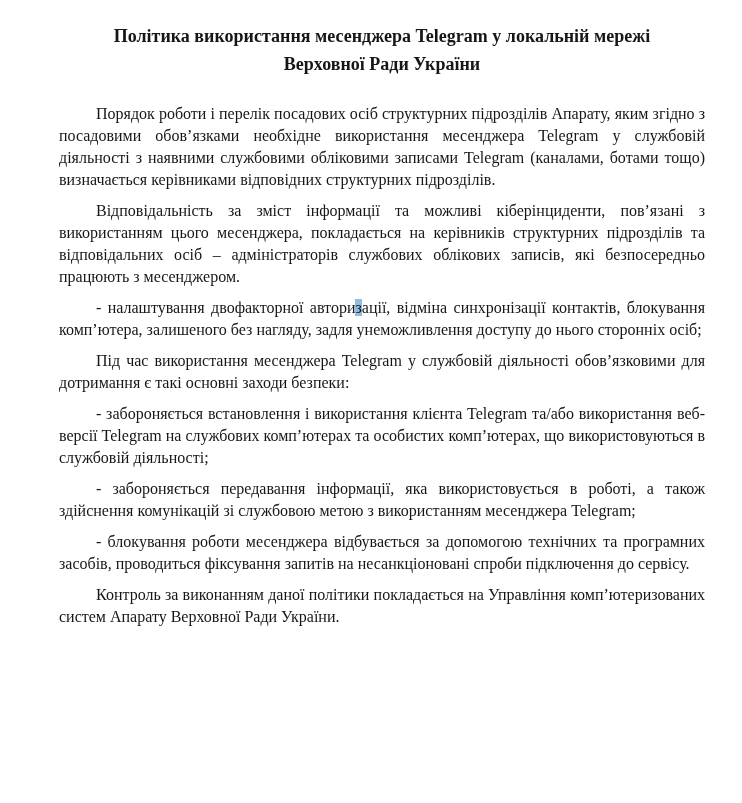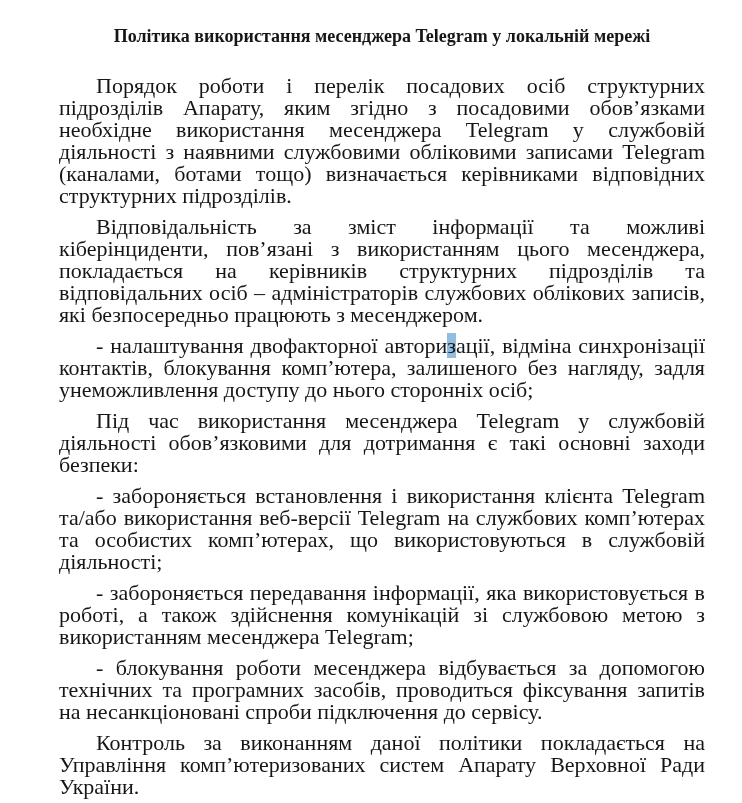--- a/index.html
+++ b/index.html
@@ -28,38 +28,39 @@
     line-height: 28px;
     margin: 0 0 25px 0;
   }
   .doc-title .t-line {
     display: block;
   }
   p.body-par {
     margin: 0 0 9px 0;
     text-align: justify;
     text-indent: 37px;
-    font-size: 22px;
+    font-size: 16px;
     line-height: 22px;
   }
   p.body-par:last-child {
     margin-bottom: 0;
   }
   .sel-highlight {
     
     background-color: #92bce0;
   }
 </style>
 </head>
 <body>
 
 <div class="page">
 
   <h1 class="doc-title">
     <span class="t-line">Політика використання месенджера Telegram у локальній мережі</span>
+    <span class="t-line">Верховної Ради України</span>
   </h1>
 
   <p class="body-par">Порядок роботи і перелік посадових осіб структурних підрозділів Апарату, яким згідно з посадовими обов’язками необхідне використання месенджера Telegram у службовій діяльності  з наявними службовими обліковими записами Telegram (каналами, ботами тощо) визначається керівниками відповідних структурних підрозділів.</p>
 
   <p class="body-par">Відповідальність за зміст інформації та можливі кіберінциденти, пов’язані з використанням цього месенджера, покладається на керівників структурних підрозділів та відповідальних осіб – адміністраторів службових облікових записів, які  безпосередньо працюють з месенджером.</p>
 
   <p class="body-par"><span>- налаштування двофакторної автори</span><span class="sel-highlight" style="background-color: rgb(146, 188, 224);">з</span><span>ації, відміна синхронізації контактів, блокування комп’ютера, залишеного без нагляду, задля унеможливлення доступу до нього сторонніх осіб;</span></p>
 
   <p class="body-par">Під час використання месенджера Telegram у службовій діяльності обов’язковими для дотримання є такі основні заходи безпеки:</p>
 

